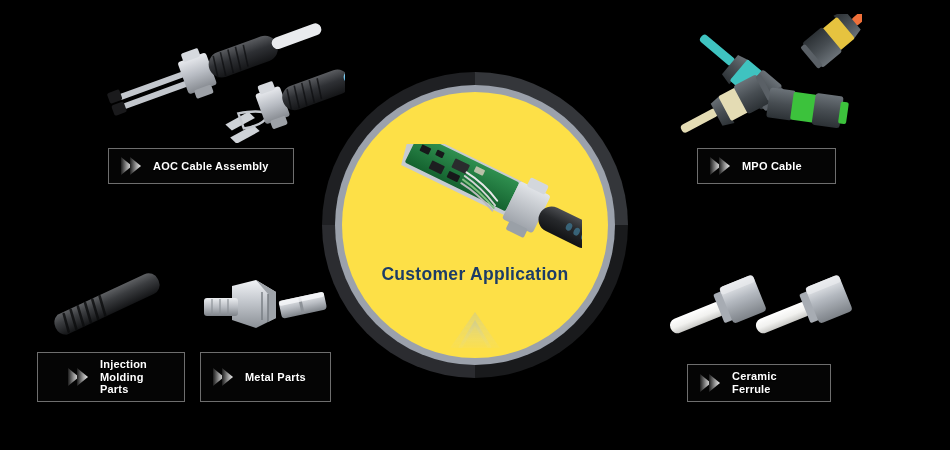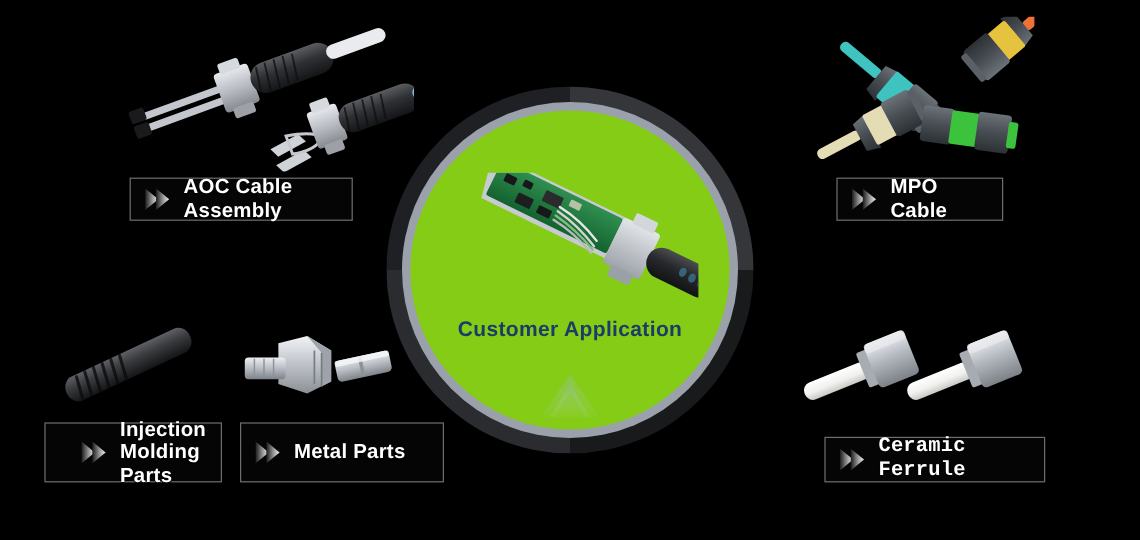--- a/index.html
+++ b/index.html
@@ -5,35 +5,35 @@
   html,body{margin:0;padding:0;background:#000;}
   body{width:950px;height:450px;overflow:hidden;
        font-family:"Liberation Sans","DejaVu Sans",sans-serif;}
   #stage{position:relative;width:950px;height:450px;background:#000000;overflow:hidden;}
 
   
   .chip{position:absolute;display:flex;align-items:center;
         background:#050505;border:1px solid #6e6e6e;
         box-sizing:border-box;padding:0 14px 0 10px;}
   .chip .arrow{flex:0 0 auto;width:26px;height:22px;margin-right:8px;}
-  .chip .txt{color:#ffffff;font-weight:700;font-size:17px;line-height:1.15;
+  .chip .txt{color:#ffffff;font-weight:700;font-size:11px;line-height:1.15;
              letter-spacing:.2px;white-space:pre-line;text-shadow:0 1px 1px #000;}
 
   
   .emblem{position:absolute;left:322px;top:72px;width:306px;height:306px;}
   .emblem .ringwrap{position:absolute;inset:0;border-radius:50%;overflow:hidden;}
   .emblem .q{position:absolute;width:50%;height:50%;}
   .emblem .q1{left:50%;top:0;background:#34363a;}
   .emblem .q2{left:0;top:0;background:#1f2023;}
   .emblem .q3{left:0;top:50%;background:#2b2c30;}
   .emblem .q4{left:50%;top:50%;background:#191a1c;}
   .emblem .ring2{position:absolute;left:13px;top:13px;right:13px;bottom:13px;
                  border-radius:50%;background:#9ba1ab;}
   .emblem .face{position:absolute;left:20px;top:20px;right:20px;bottom:20px;
-                border-radius:50%;background:#84cc16;overflow:hidden;}
+                border-radius:50%;background:#fde047;overflow:hidden;}
 
   .emblem .ctext{position:absolute;left:0;right:0;top:172px;text-align:center;
                  color:#1c3c67;font-size:17.5px;font-weight:700;letter-spacing:.3px;}
   .emblem .wm{position:absolute;left:50%;top:218px;transform:translateX(-50%);
               width:54px;height:40px;opacity:.55;}
 
   
   .art{position:absolute;}
 
   
@@ -362,38 +362,38 @@
             </linearGradient>
           </defs>
         <path d="M2 2 L13 11 L2 20 Z" fill="url(#arG3)"></path>
         <path d="M11 2 L22 11 L11 20 Z" fill="url(#arG3)"></path>
       </svg>
     </span>
     <span class="txt">Injection
 Molding Parts</span>
   </div>
 
-  <div class="chip" style="left:200px;top:352px;width:170px;height:50px;align-items:center;">
+  <div class="chip" style="left:200px;top:352px;width:131px;height:50px;align-items:center;">
     <span class="arrow">
       <svg width="26" height="22" viewBox="0 0 26 22">
         <defs>
             <linearGradient id="arG4" x1="0" y1="0" x2="1" y2="0">
           <stop offset="0" stop-color="#1c1c1c"></stop>
               <stop offset=".55" stop-color="#9a9a9a"></stop>
           <stop offset="1" stop-color="#f0f0f0"></stop>
             </linearGradient>
           </defs>
         <path d="M2 2 L13 11 L2 20 Z" fill="url(#arG4)"></path>
         <path d="M11 2 L22 11 L11 20 Z" fill="url(#arG4)"></path>
       </svg>
     </span>
     <span class="txt">Metal Parts</span>
   </div>
 
-  <div class="chip" style="left:687px;top:364px;width:184px;height:38px;font-family:Liberation Mono, monospace;">
+  <div class="chip" style="left:687px;top:364px;width:144px;height:38px;">
     <span class="arrow">
       <svg width="26" height="22" viewBox="0 0 26 22">
         <defs>
             <linearGradient id="arG5" x1="0" y1="0" x2="1" y2="0">
           <stop offset="0" stop-color="#1c1c1c"></stop>
               <stop offset=".55" stop-color="#9a9a9a"></stop>
           <stop offset="1" stop-color="#f0f0f0"></stop>
             </linearGradient>
           </defs>
         <path d="M2 2 L13 11 L2 20 Z" fill="url(#arG5)"></path>

